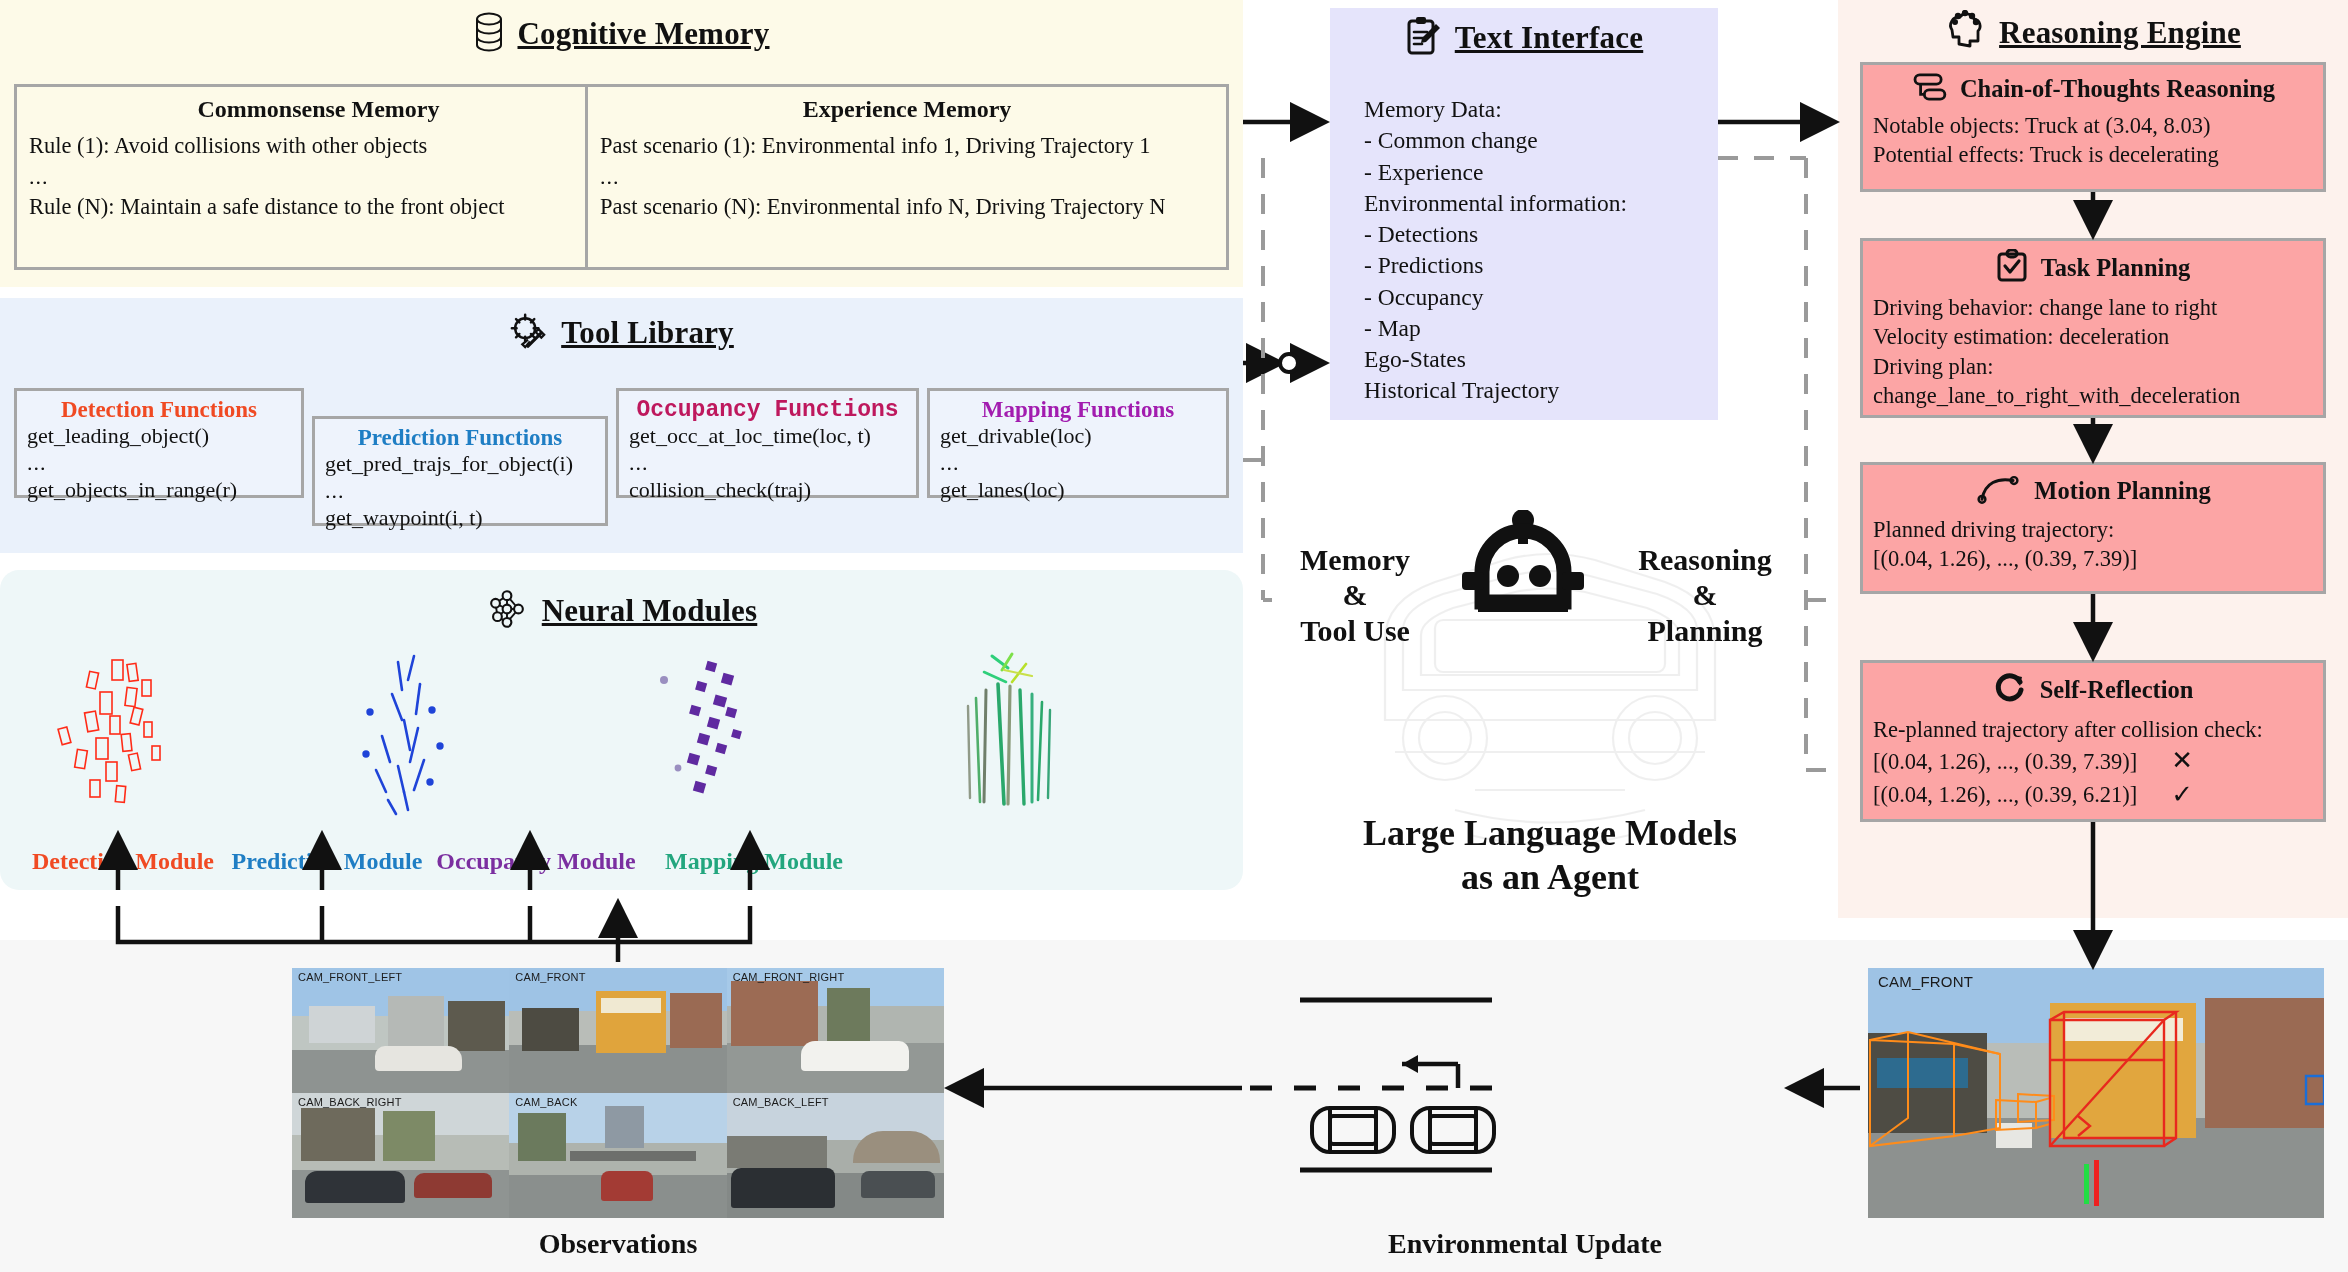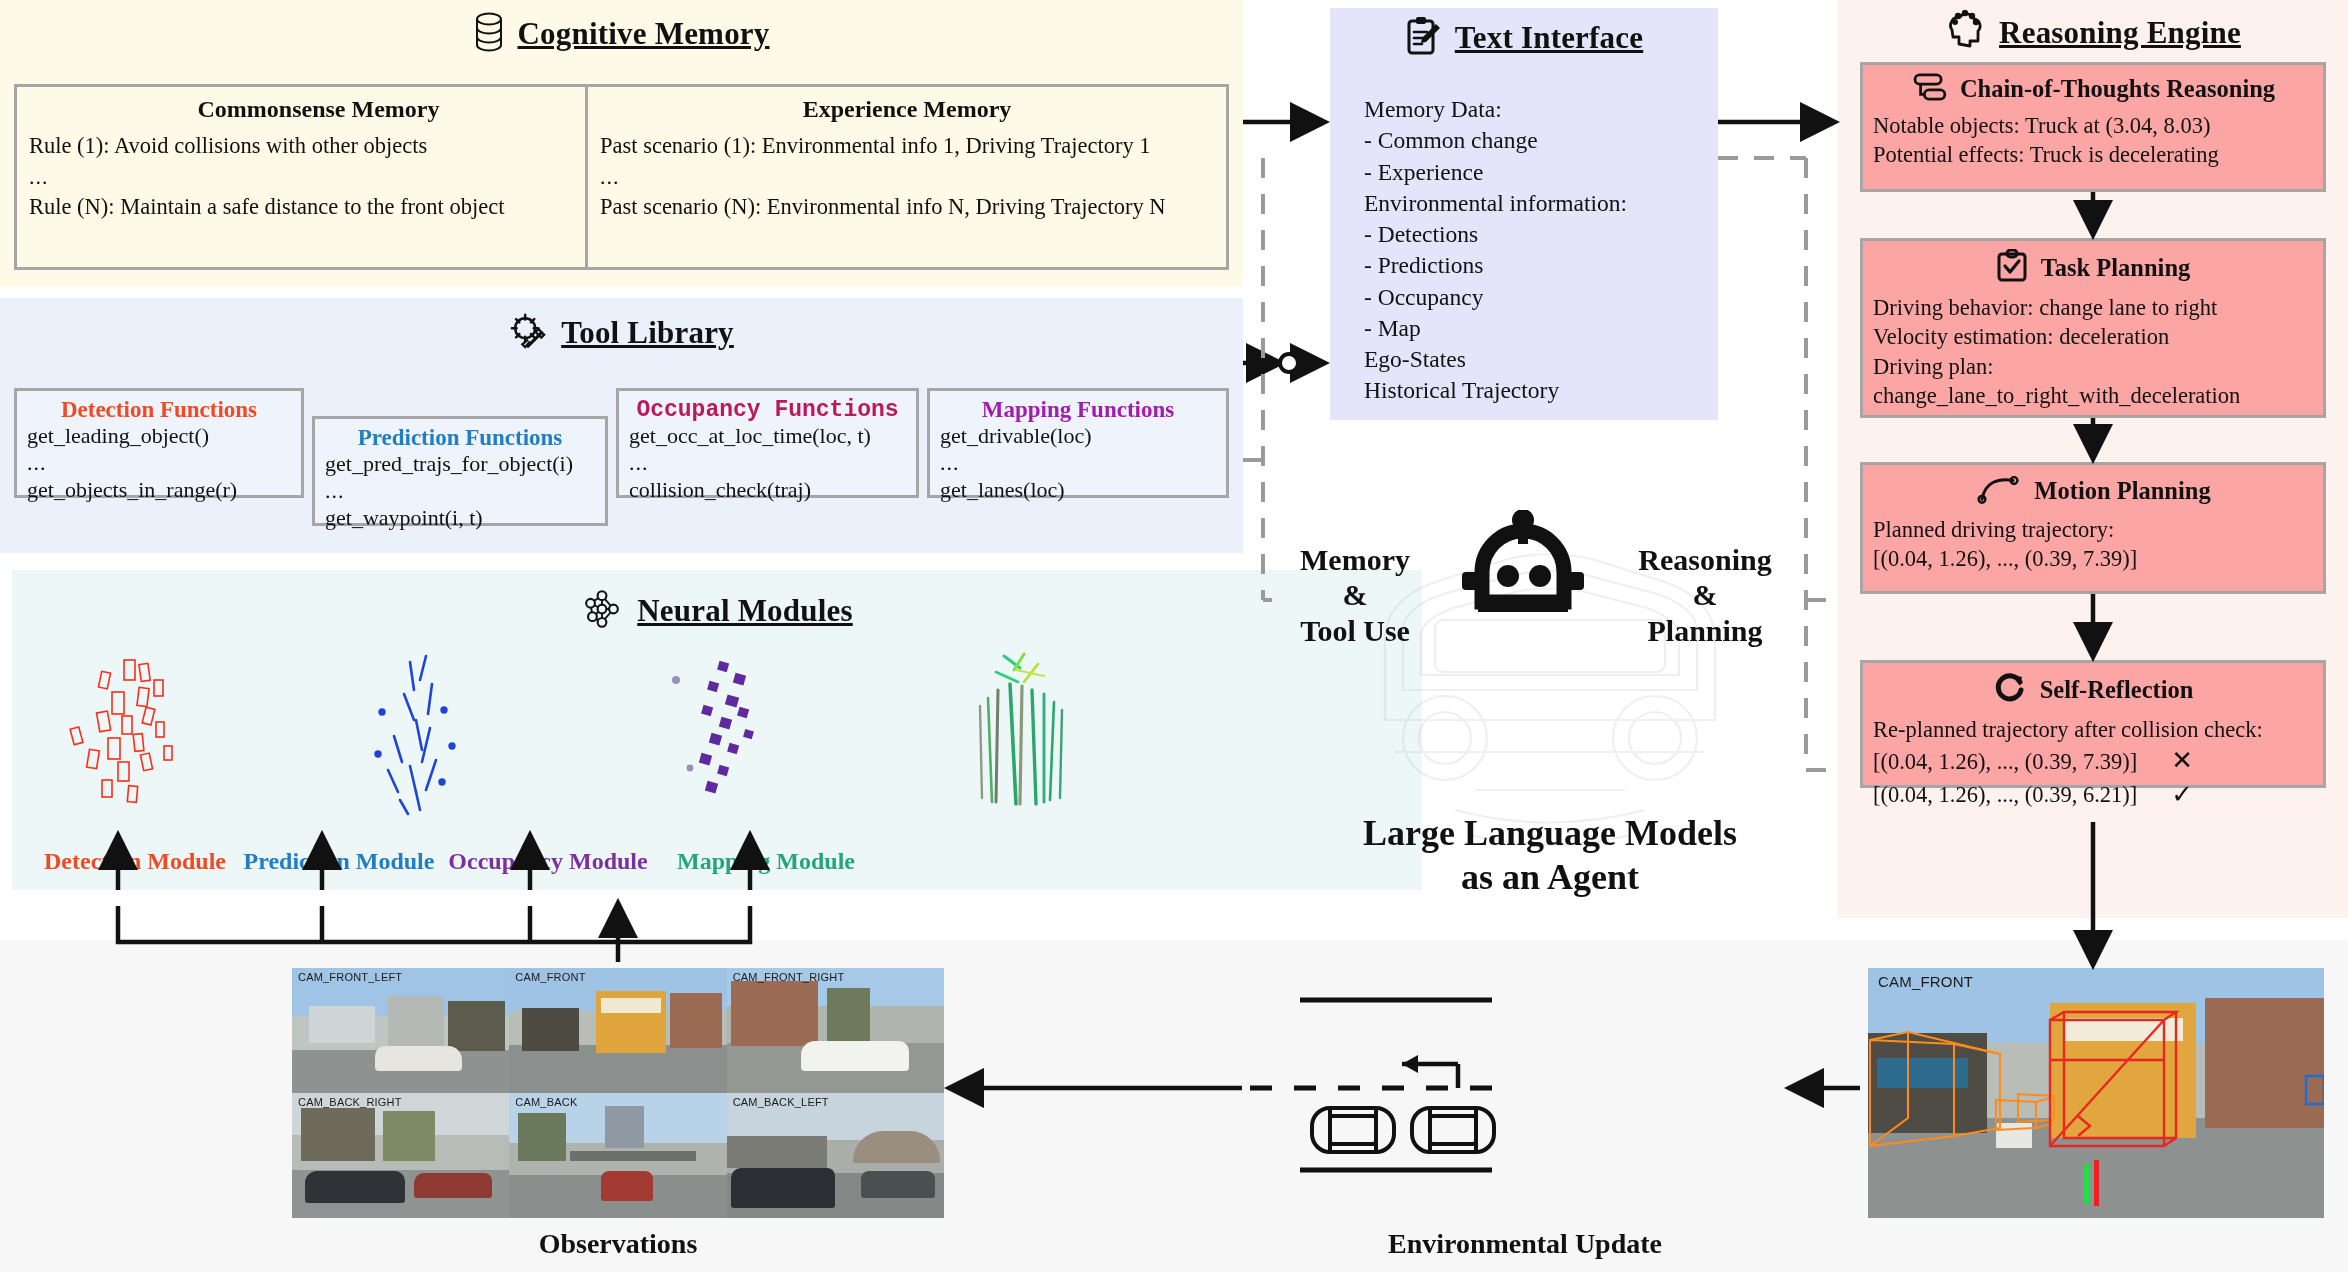--- a/index.html
+++ b/index.html
@@ -16,22 +16,23 @@
   
   #cognitive-memory {
     left: 0; top: 0; width: 1243px; height: 287px;
     background: #fdfae8;
   }
   #tool-library {
     left: 0; top: 298px; width: 1243px; height: 255px;
     background: #eaf1fb;
   }
   #neural-modules {
-    left: 12px; top: 570px; width: 1410px; height: 320px;
+    left: 0; top: 570px; width: 1243px; height: 320px;
     background: #eef7f8;
+    border-radius: 19px;
   }
   #bottom-strip {
     left: 0; top: 940px; width: 2348px; height: 332px;
     background: #f7f7f7;
   }
   #reasoning-engine {
     left: 1838px; top: 0; width: 510px; height: 918px;
     background: #fdf2ed;
   }
 
@@ -388,21 +389,21 @@
           </svg>
         </span>
         <span class="r-title">Motion Planning</span>
       </div>
       <div class="r-body">
         <div>Planned driving trajectory:</div>
         <div>[(0.04, 1.26), ..., (0.39, 7.39)]</div>
       </div>
     </div>
 
-    <div class="r-card" style="top:660px; height:128px;">
+    <div class="r-card" style="top:660px; height:162px;">
       <div class="r-head">
         <span>
           <svg width="34" height="34" viewBox="0 0 34 34">
             <path d="M27 11 A11.5 11.5 0 1 0 28 19" fill="none" stroke="#111" stroke-width="5" stroke-linecap="round"></path>
             <path d="M20 4 l9 2 -2 9 z" fill="#111"></path>
           </svg>
         </span>
         <span class="r-title">Self-Reflection</span>
       </div>
       <div class="r-body">

